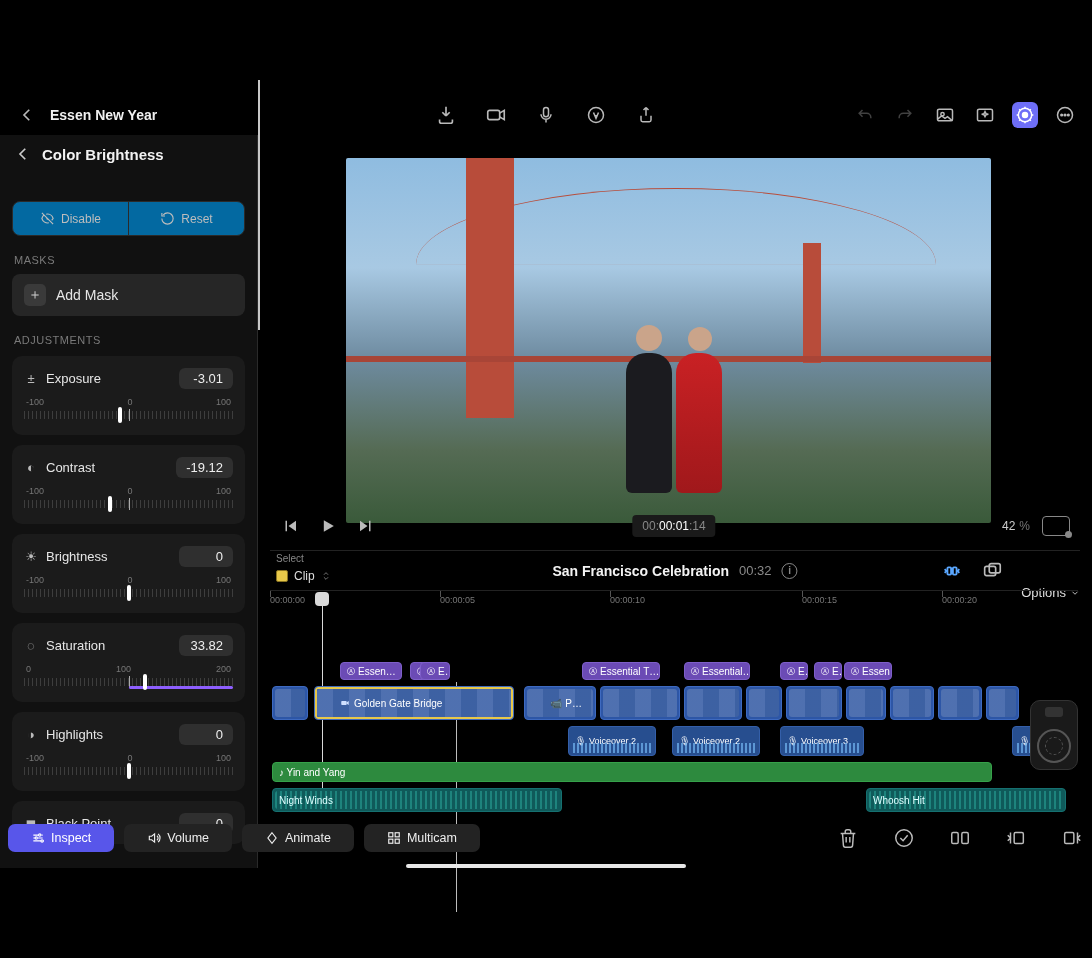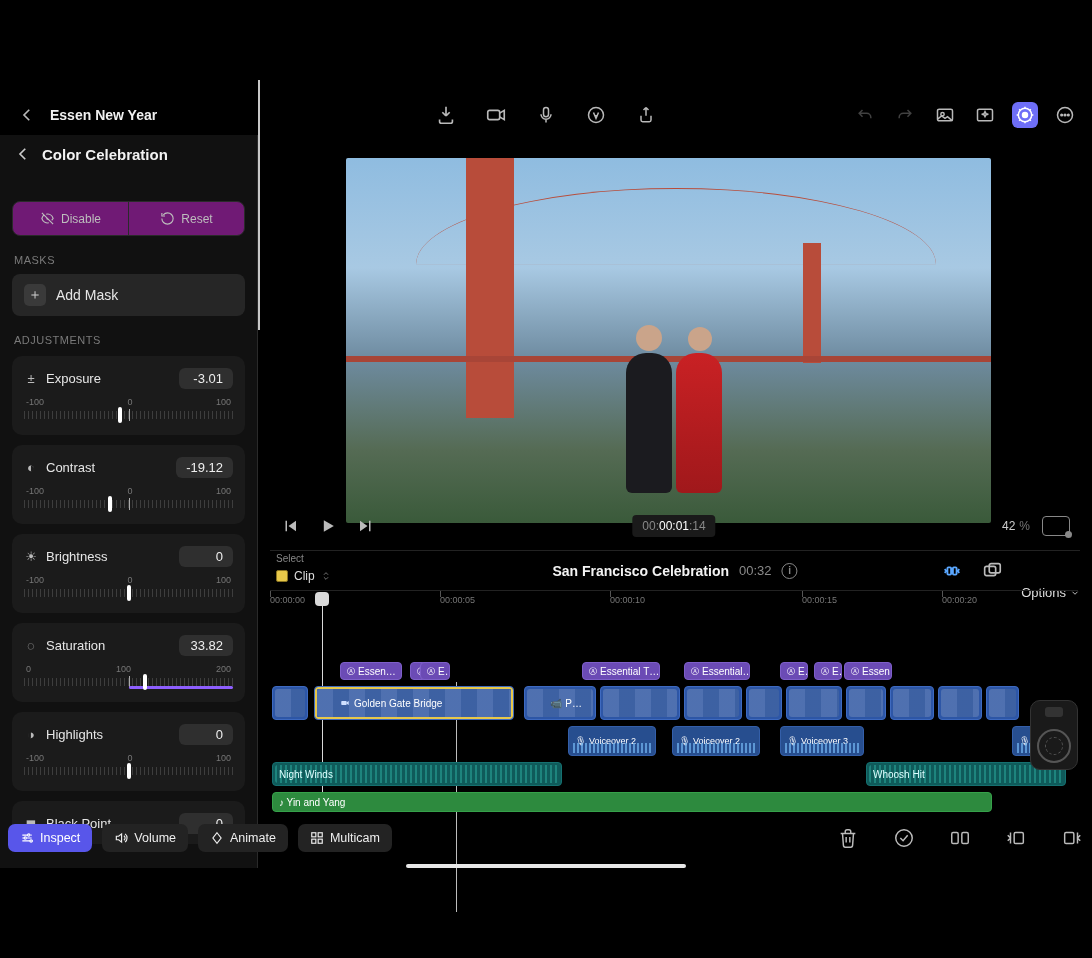--- a/index.html
+++ b/index.html
@@ -13,21 +13,21 @@
 .tb-btn { width:26px; height:26px; display:flex; align-items:center; justify-content:center; color:#b9b9b9; cursor:pointer; border-radius:6px; }
 .tb-btn.active { background:#6e6ef7; color:#fff; }
 .chev-back { width:18px; height:18px; }
 .proj-title { font-size:14px; font-weight:600; color:#f0f0f0; }
 
 
 .sidebar { position:absolute; top:135px; left:0; width:258px; bottom:90px; background:#111; border-right:1px solid #2a2a2a; overflow:hidden; }
 .panel-head { display:flex; align-items:center; gap:10px; padding:10px 14px; font-size:15px; font-weight:600; color:#f2f2f2; }
 .panel-head .back { width:18px; height:18px; color:#ccc; cursor:pointer; }
 .sb-body { padding:10px 12px 0 12px; }
-.btn-row { display:flex; gap:0; margin-top:18px; background:#701a75; border-radius:8px; overflow:hidden; border:1px solid #2a2a2a; }
+.btn-row { display:flex; gap:0; margin-top:18px; background:#0369a1; border-radius:8px; overflow:hidden; border:1px solid #2a2a2a; }
 .btn-half { flex:1; display:flex; align-items:center; justify-content:center; gap:6px; padding:9px 0; font-size:12px; color:#bdbdbd; cursor:pointer; }
 .btn-half + .btn-half { border-left:1px solid #2a2a2a; }
 .section-label { font-size:11px; letter-spacing:0.5px; color:#7a7a7a; margin:18px 0 8px 2px; }
 .add-mask { display:flex; align-items:center; gap:10px; background:#262626; border-radius:8px; padding:10px 12px; cursor:pointer; font-size:14px; color:#e6e6e6; }
 .plus-box { width:22px; height:22px; border-radius:5px; background:#3a3a3a; display:flex; align-items:center; justify-content:center; color:#ccc; font-size:14px; }
 
 .adj-card { background:#1b1b1b; border-radius:10px; padding:12px 12px 10px 12px; margin-top:10px; }
 .adj-row { display:flex; align-items:center; justify-content:space-between; }
 .adj-name { display:flex; align-items:center; gap:8px; font-size:13px; color:#e6e6e6; }
 .adj-icon { width:14px; height:14px; color:#bbb; display:inline-flex; align-items:center; justify-content:center;}
@@ -107,21 +107,21 @@
 .music-clip { background:#2d8a3e; border:1px solid #36a14a; font-size:10px;}
 
 
 .jog { position:absolute; top:700px; right:14px; width:48px; height:70px; background:#1a1a1a; border:1px solid #333; border-radius:10px; display:flex; align-items:flex-end; justify-content:center; padding-bottom:6px; }
 .jog .dial{width:34px;height:34px;border:2px solid #555;border-radius:50%;position:relative;}
 .jog .dial::before{content:"";position:absolute;inset:6px;border:1px dashed #555;border-radius:50%;}
 .jog .cap{position:absolute;top:6px;width:18px;height:10px;background:#333;border-radius:3px;}
 
 
 .bottom { position:absolute; left:8px; right:8px; bottom:100px; height:40px; display:flex; align-items:center; gap:10px; }
-.chip { display:flex; align-items:center; gap:6px; background:#232323; border-radius:7px; padding:7px 12px; font-size:12.5px; color:#eee; cursor:pointer; }
+.chip { display:flex; align-items:center; gap:6px; background:#232323; border-radius:7px; padding:7px 23px; font-size:12.5px; color:#eee; cursor:pointer; }
 .chip.primary { background:#5856ea; color:#fff; }
 .bottom-right { margin-left:auto; display:flex; align-items:center; gap:32px; color:#bbb; }
 .br-btn { width:24px; height:24px; cursor:pointer; display:flex; align-items:center; justify-content:center;}
 
 .home-ind { position:absolute; bottom:90px; left:50%; transform:translateX(-50%); width:280px; height:4px; background:#e8e8e8; border-radius:3px; }
 
 svg { display:block; }
 </style>
 </head>
 <body>
@@ -205,21 +205,21 @@
         </svg>
       </div>
   </div>
 </div>
 
 <div class="sidebar">
   <div class="panel-head">
     <svg class="back" viewBox="0 0 24 24" fill="none" stroke="currentColor" stroke-width="2.2">
         <polyline points="15 5 8 12 15 19"></polyline>
       </svg>
-    <span>Color Celebration</span>
+    <span>Color Brightness</span>
   </div>
   <div class="sb-body">
     <div class="btn-row">
       <div class="btn-half">
         <svg width="15" height="15" viewBox="0 0 24 24" fill="none" stroke="currentColor" stroke-width="1.8">
             <path d="M3 3l18 18M10.6 10.6A3 3 0 0013.4 13.4M9.9 5.1A9.8 9.8 0 0121 12a14 14 0 01-2.3 2.8M6.3 6.3A14 14 0 003 12a9.8 9.8 0 0011.1 6.9"></path>
           </svg>
         <span>Disable</span>
       </div>
       <div class="btn-half">
@@ -502,33 +502,33 @@
       </div>
       <div class="clip vo-clip" style="left: 510px; width: 84px;">
         <span style="position:relative;font-size:9px">🎙 Voiceover 3</span>
         <div class="vo-wave"></div>
       </div>
       <div class="clip vo-clip" style="left: 742px; width: 40px;">
         <span style="position:relative;font-size:9px">🎙 H…</span>
         <div class="vo-wave"></div>
       </div>
     </div>
+  <div class="track music-track" id="music-track">
+      <div class="clip music-clip" style="left: 2px; width: 720px;">
+        <span>♪ Yin and Yang</span>
+      </div>
+    </div>
   <div class="track audio-track" id="audio-track">
       <div class="clip audio-clip" style="left: 2px; width: 290px;">
         <div class="wave"></div>
         <span style="position:relative">Night Winds</span>
       </div>
       <div class="clip audio-clip" style="left: 596px; width: 200px;">
         <div class="wave"></div>
         <span style="position:relative">Whoosh Hit</span>
-      </div>
-    </div>
-  <div class="track music-track" id="music-track">
-      <div class="clip music-clip" style="left: 2px; width: 720px;">
-        <span>♪ Yin and Yang</span>
       </div>
     </div>
 </div>
 
 <div class="jog">
     <div class="cap"></div>
     <div class="dial"></div>
   </div>
 
 <div class="bottom">

